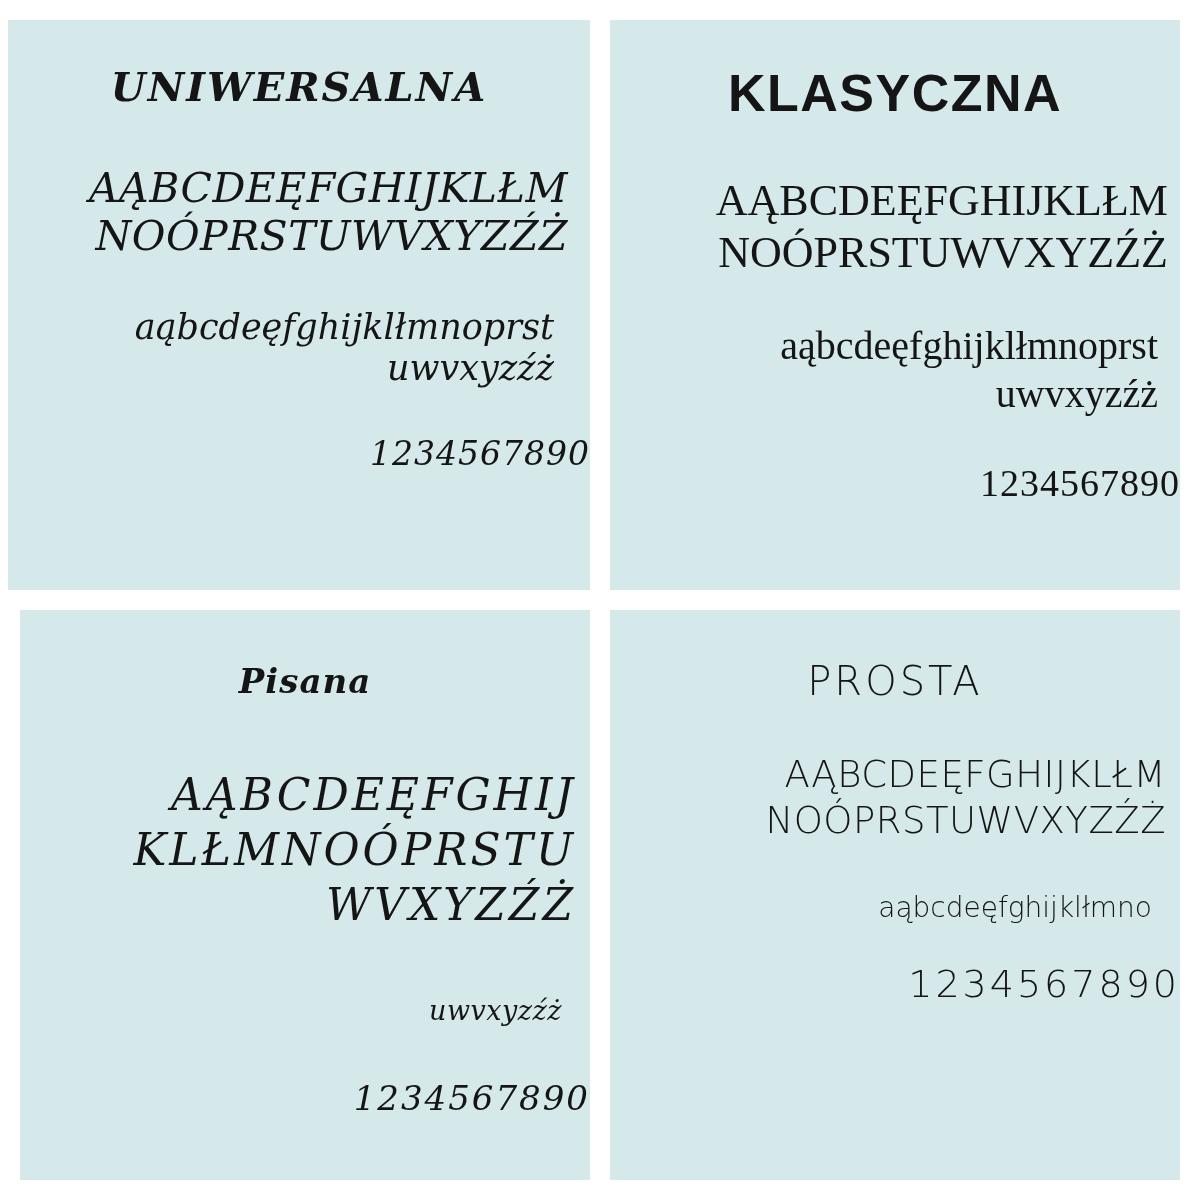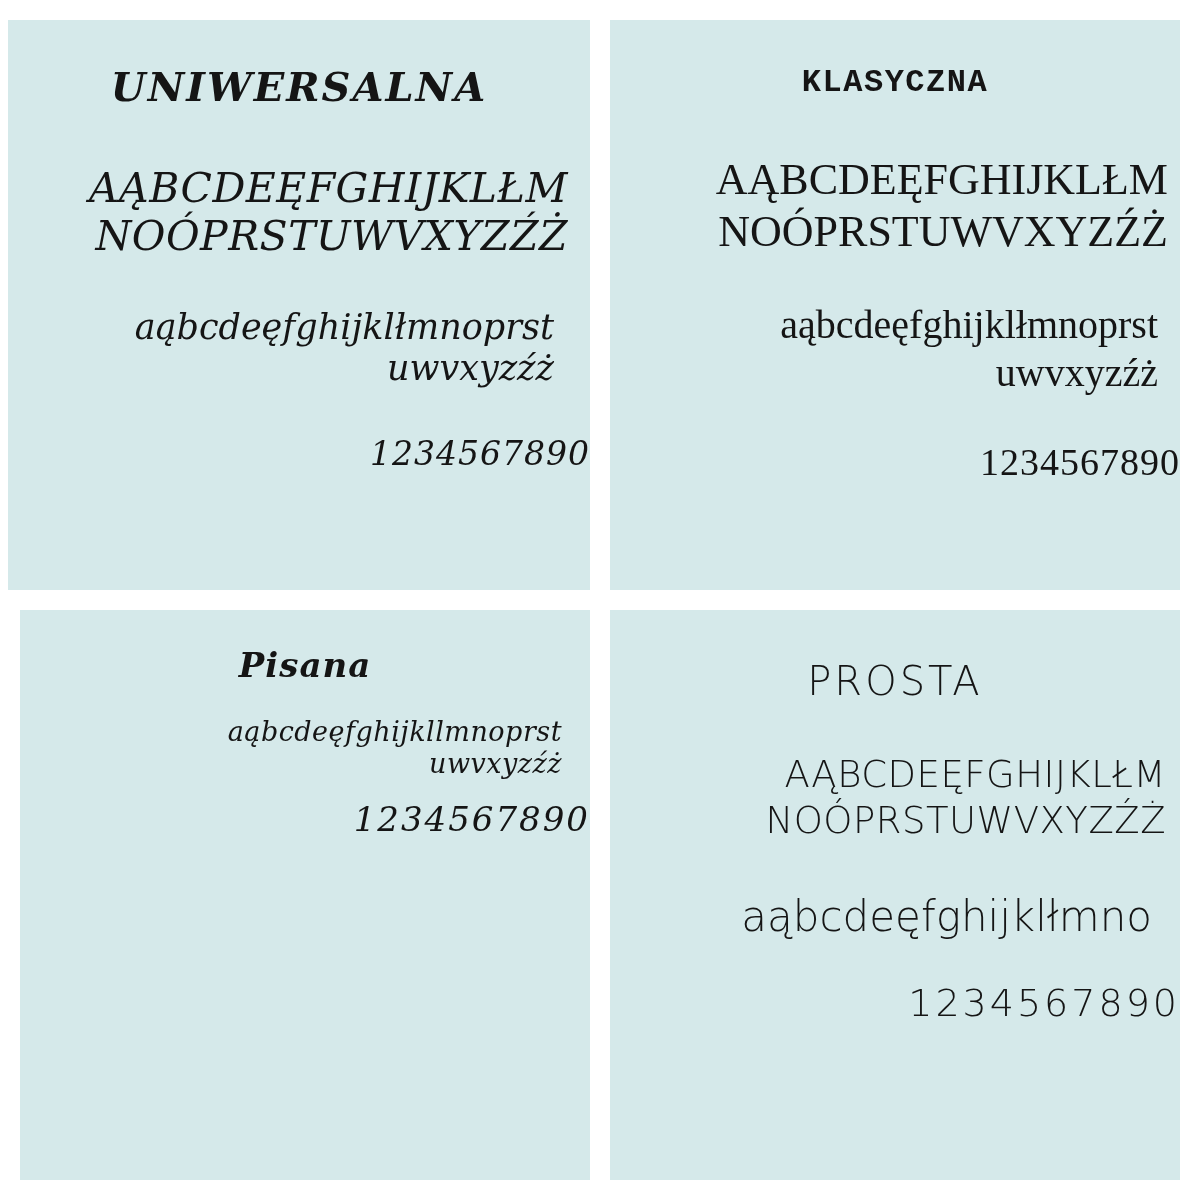--- a/index.html
+++ b/index.html
@@ -89,23 +89,23 @@
     font-family: "DejaVu Serif", serif;
     font-style: italic;
     font-weight: 400;
     font-size: 33px;
     letter-spacing: 1px;
   }
 
   
   .p2 { padding-top: 46px; }
   .p2 .title {
-    font-family: Liberation Mono, monospace;
+    font-family: Liberation Sans, sans-serif;
     font-weight: 700;
-    font-size: 32px;
+    font-size: 52px;
     letter-spacing: 1.5px;
   }
   .p2 .upper {
     margin-top: 54px;
     font-family: "Liberation Serif", serif;
     font-size: 44px;
     padding: 0 12px;
   }
   .p2 .lower {
     margin-top: 44px;
@@ -114,21 +114,21 @@
     padding: 0 22px;
   }
   .p2 .digits {
     margin-top: 44px;
     font-family: "Liberation Serif", serif;
     font-size: 38px;
     letter-spacing: 1px;
   }
 
   
-  .p3 { padding-top: 38px; }
+  .p3 { padding-top: 54px; gap: 31px; }
   .p3 .title {
     font-family: "DejaVu Serif", serif;
     font-style: italic;
     font-weight: 700;
     font-size: 34px;
     letter-spacing: 1px;
   }
   .p3 .upper {
     margin-top: 36px;
     font-family: "DejaVu Serif", serif;
@@ -170,21 +170,21 @@
     font-weight: 300;
     font-size: 37px;
     letter-spacing: 0.5px;
     padding: 0 14px;
     line-height: 1.25;
   }
   .p4 .lower {
     margin-top: 44px;
     font-family: "DejaVu Sans", sans-serif;
     font-weight: 300;
-    font-size: 42px;
+    font-size: 28px;
     padding: 0 28px;
     line-height: 1.35;
   }
   .p4 .digits {
     margin-top: 36px;
     font-family: "DejaVu Sans", sans-serif;
     font-weight: 300;
     font-size: 38px;
     letter-spacing: 3px;
   }
@@ -220,22 +220,26 @@
         <div>aąbcdeęfghijklłmnoprst</div>
         <div>uwvxyzźż</div>
       </div>
       <div class="block digits">1234567890</div>
     </div>
   </div>
 
   <div class="cell cell-bl">
     <div class="panel p3">
       <div class="title">Pisana</div>
-      <div class="block lower">
-        <div>aąbcdeęfghijkllmnoprst</div>
+      <div class="block upper">
+        <div>AĄBCDEĘFGHIJ</div>
+        <div>KLŁMNOÓPRSTU</div>
+        <div>WVXYZŹŻ</div>
+      </div>
+      <div class="block lower">
         <div>uwvxyzźż</div>
       </div>
       <div class="block digits">1234567890</div>
     </div>
   </div>
 
   <div class="cell cell-br">
     <div class="panel p4">
       <div class="title">PROSTA</div>
       <div class="block upper">

